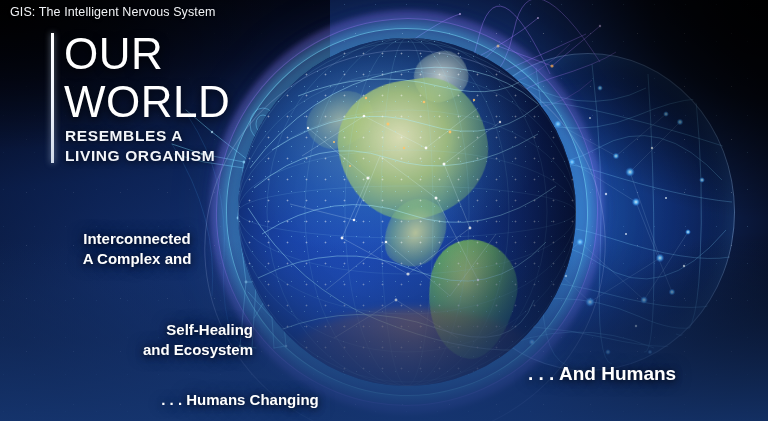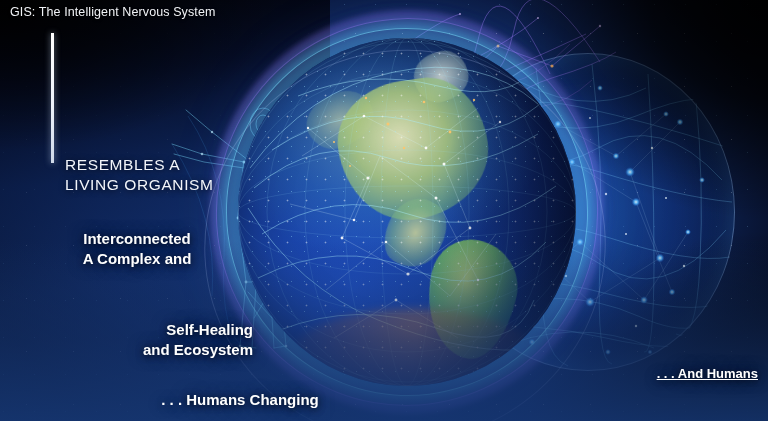--- a/index.html
+++ b/index.html
@@ -217,36 +217,35 @@
   .title {
     left:64px; top:30px;
     font-size:44px; line-height:48px;
     font-weight:300; letter-spacing:0.5px;
     color:#fff;
     text-shadow:0 2px 10px rgba(0,0,0,0.75);
   }
   .subtitle {
     left:65px; top:126px;
     font-size:15.5px; line-height:20px;
-    font-weight:400; letter-spacing:0.6px;
+    font-weight:700; letter-spacing:0.6px;
     color:#f2f5fa;
     text-shadow:0 1px 6px rgba(0,0,0,0.8);
-    margin-top:29px;
   }
 
   .cap {
     font-size:15px; line-height:20px;
     font-weight:600;
     color:#fff;
     text-shadow:0 1px 7px rgba(0,0,0,0.85), 0 0 16px rgba(0,20,60,0.7);
   }
   .cap-ecosystem { left:72px;  top:229px; width:130px; text-align:center; }
   .cap-healing   { left:118px; top:320px; width:135px; text-align:right; }
   .cap-changing  { left:140px; top:390px; width:200px; text-align:center; }
-  .cap-humans    { right:10px; top:363px; width:230px; text-align:right; font-size:13px; line-height:22px;text-decoration:underline; }
+  .cap-humans    { right:10px; top:363px; width:230px; text-align:left; font-size:19px; line-height:22px; }
 
   .nowrap { white-space:pre; }
 </style>
 </head>
 <body>
 
 <div id="slide">
 
   <div class="bg-base"></div>
   <div class="stars"></div>
@@ -504,20 +503,24 @@
 
   <div class="bg-corner-dark-tl"></div>
   <div class="bg-corner-dark-tr"></div>
   <div class="bg-corner-dark-br"></div>
   <div class="bg-bottom-blue"></div>
 
   <div class="txt header-label">GIS: The Intelligent Nervous System</div>
 
   <div class="accent-bar"></div>
 
+  <div class="txt title">
+    <div>OUR</div>
+    <div>WORLD</div>
+  </div>
 
   <div class="txt subtitle">
     <div>RESEMBLES A</div>
     <div>LIVING ORGANISM</div>
   </div>
 
   <div class="txt cap cap-ecosystem">
     <div>Interconnected</div>
     <div>A Complex and</div>
   </div>

